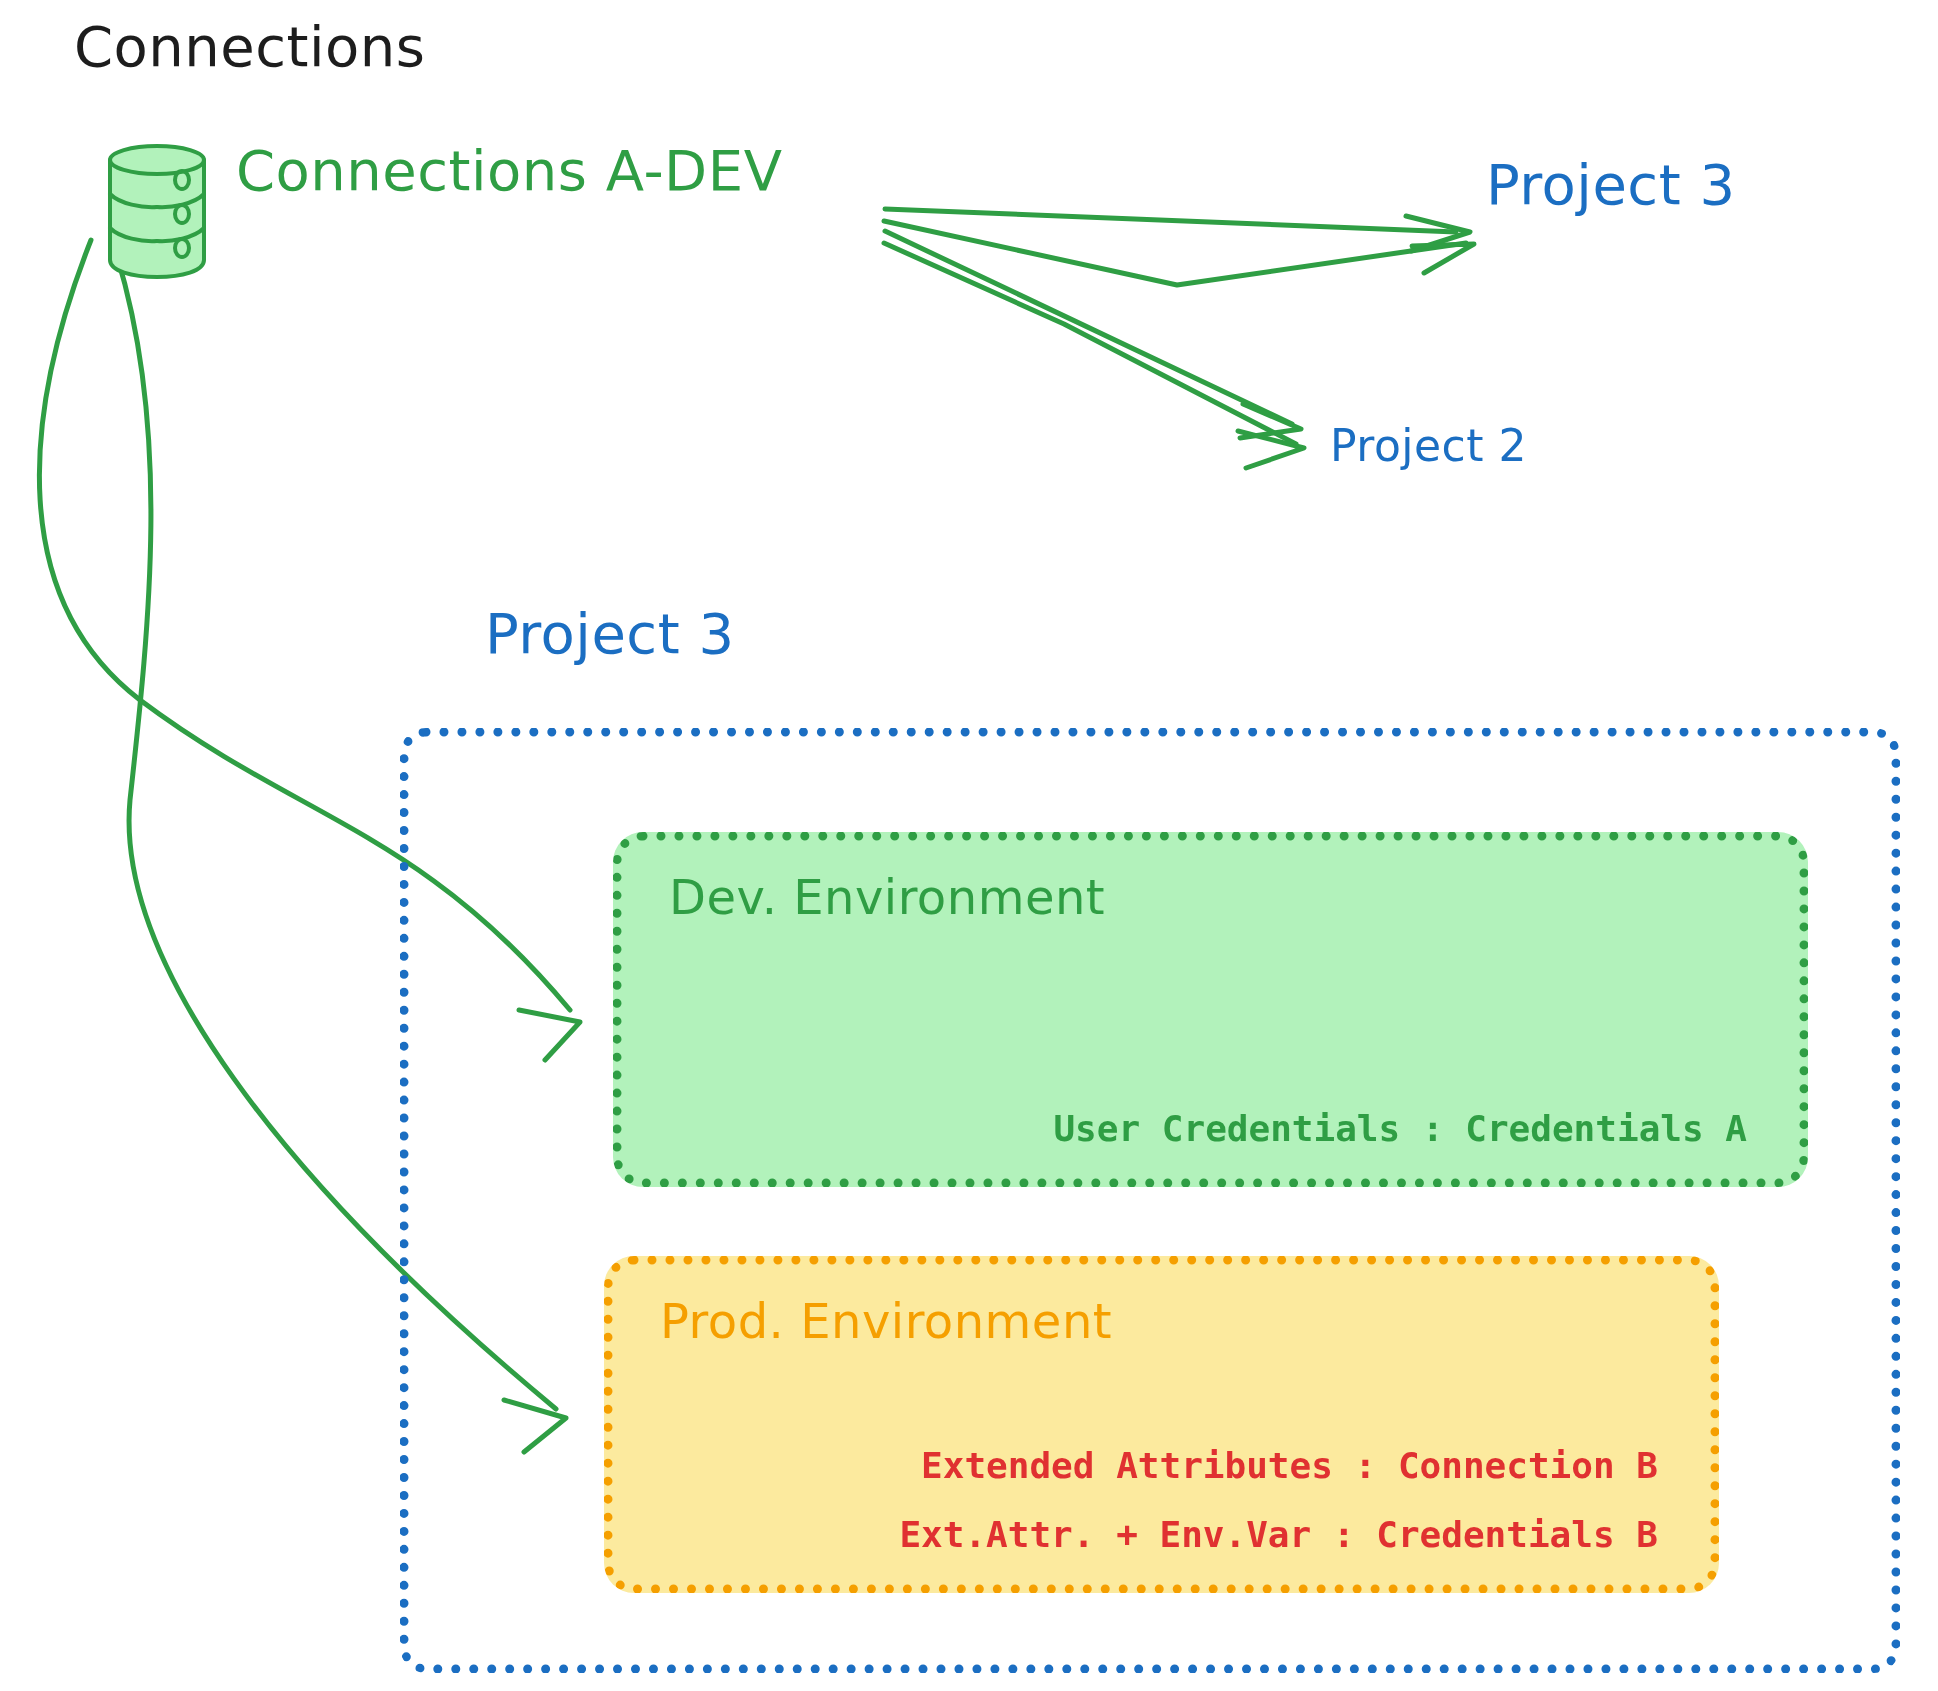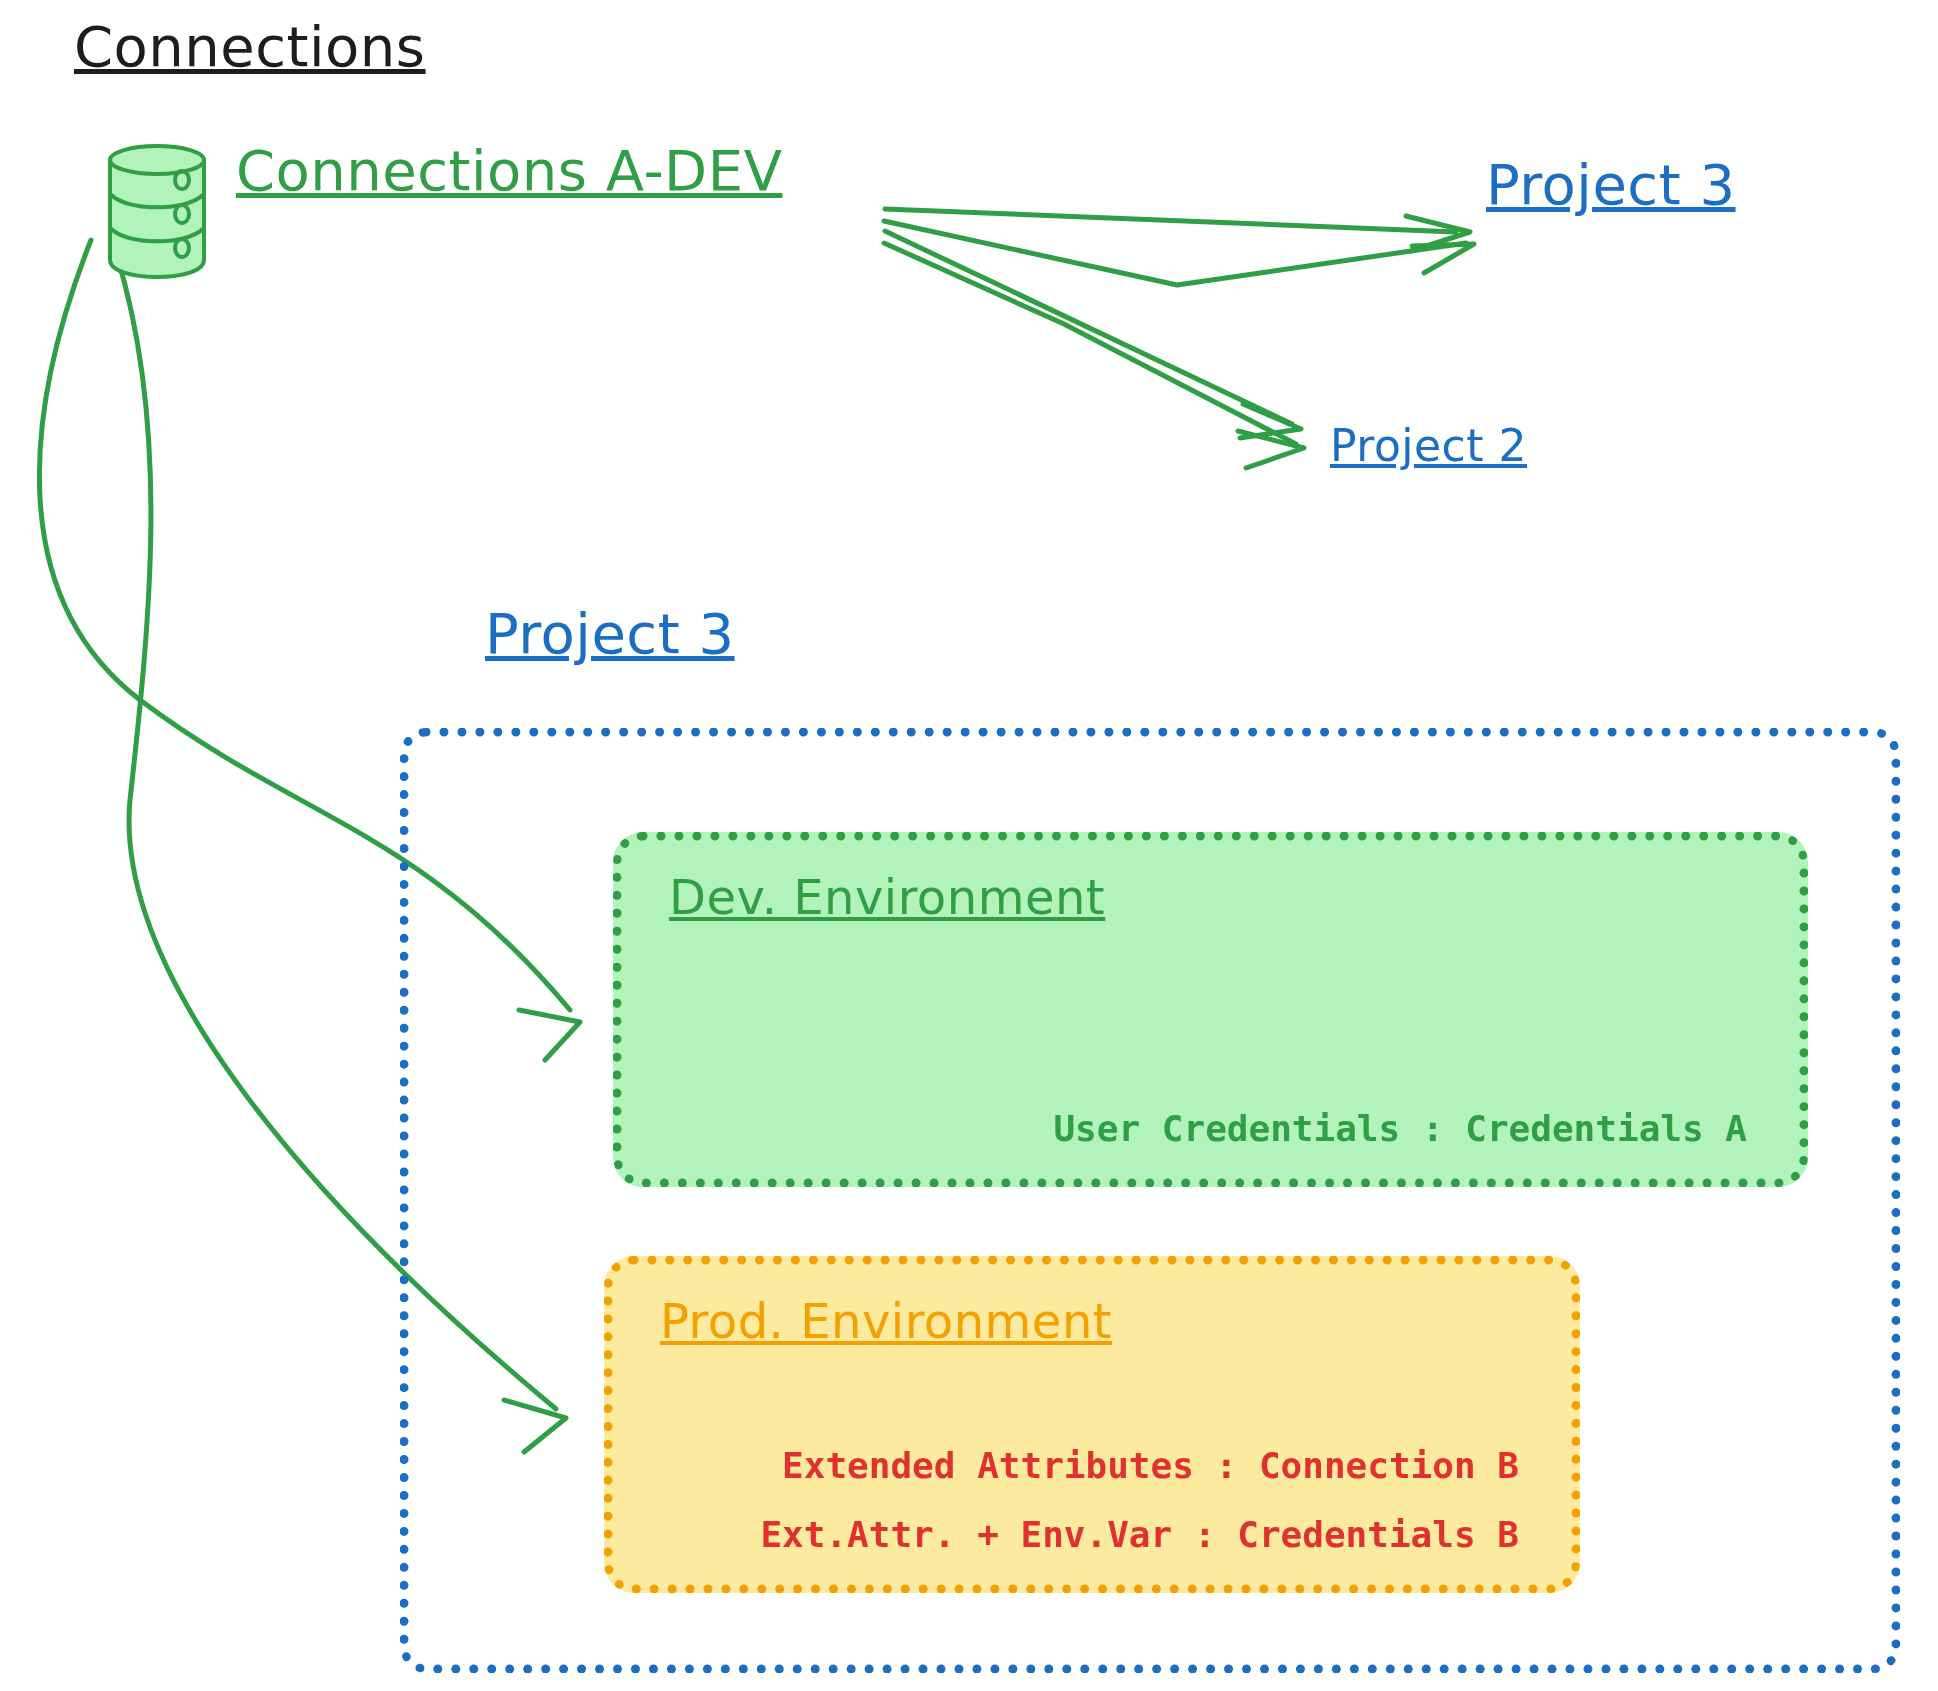--- a/index.html
+++ b/index.html
@@ -25,21 +25,20 @@
     height: 1691px;
     pointer-events: none;
   }
 
   
   .hand {
     font-family: "DejaVu Sans", sans-serif;
     font-weight: 400;
     letter-spacing: 0.5px;
     white-space: nowrap;
-    text-decoration: underline;
   }
   .mono {
     font-family: "DejaVu Sans Mono", monospace;
     font-weight: 700;
     white-space: pre;
   }
 
   .heading-connections {
     position: absolute;
     left: 74px;
@@ -105,21 +104,21 @@
     left: 613px;
     top: 832px;
     width: 1195px;
     height: 355px;
     background: #b2f2bb;
     border: 9px dotted #2f9e44;
   }
   .env-prod {
     left: 604px;
     top: 1256px;
-    width: 976px;
+    width: 1115px;
     height: 337px;
     background: #fcea9e;
     border: 9px dotted #f59f00;
   }
   .env-title {
     position: absolute;
     left: 47px;
     top: 28px;
     font-size: 48px;
   }

